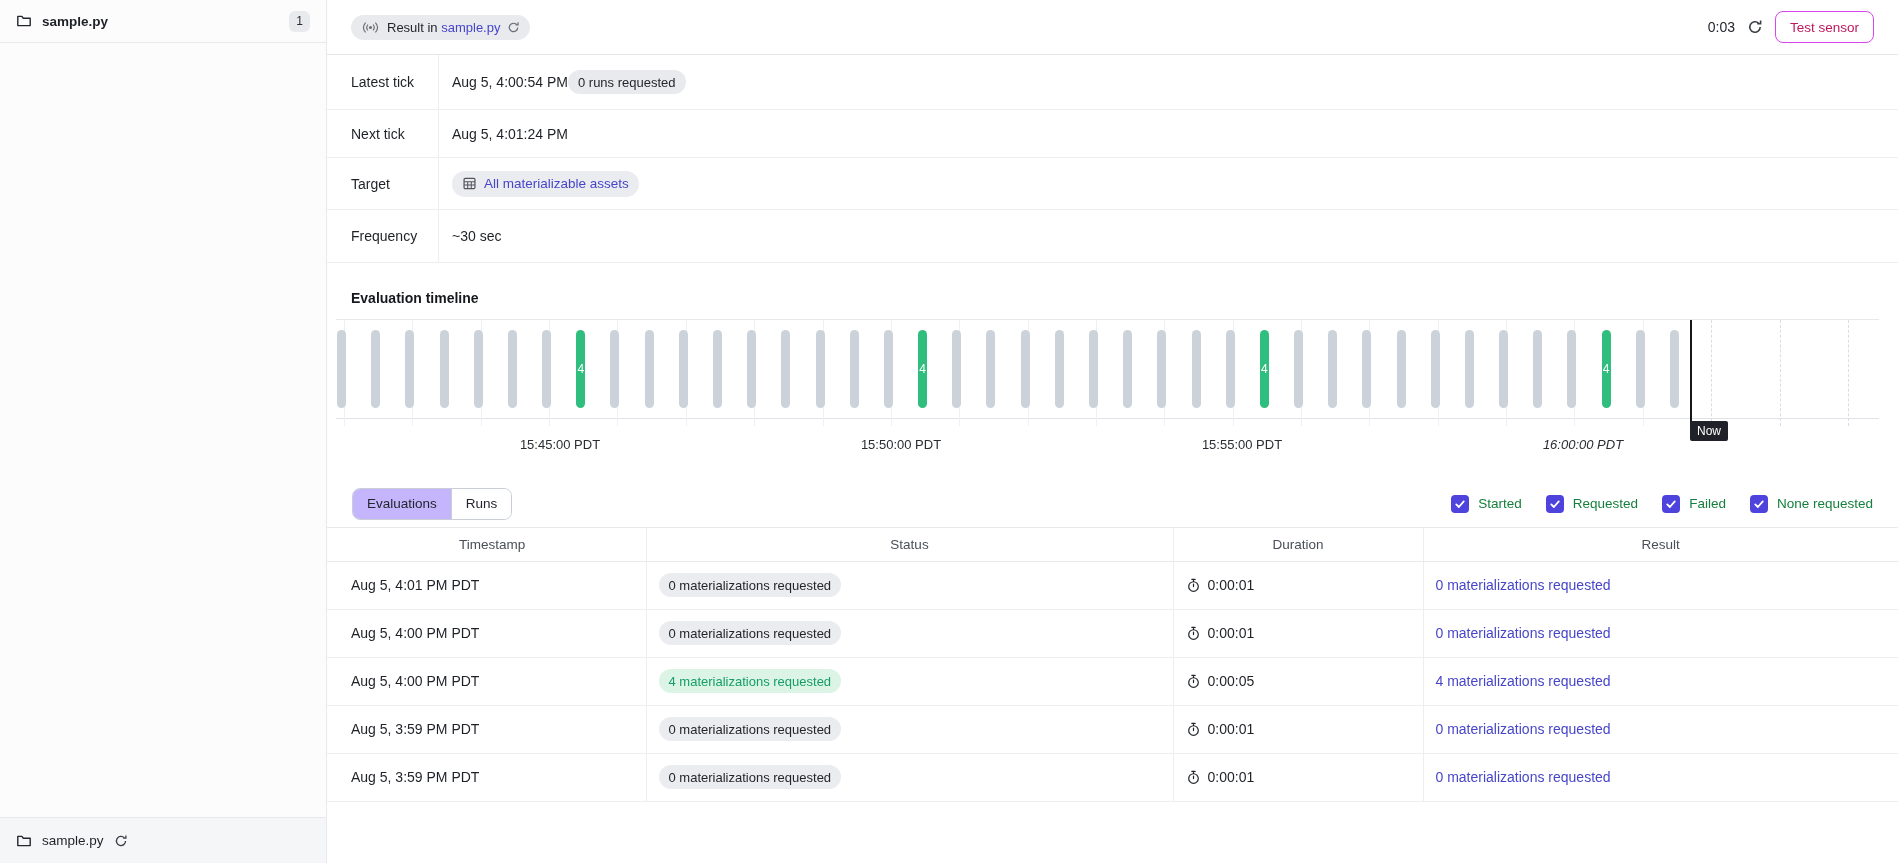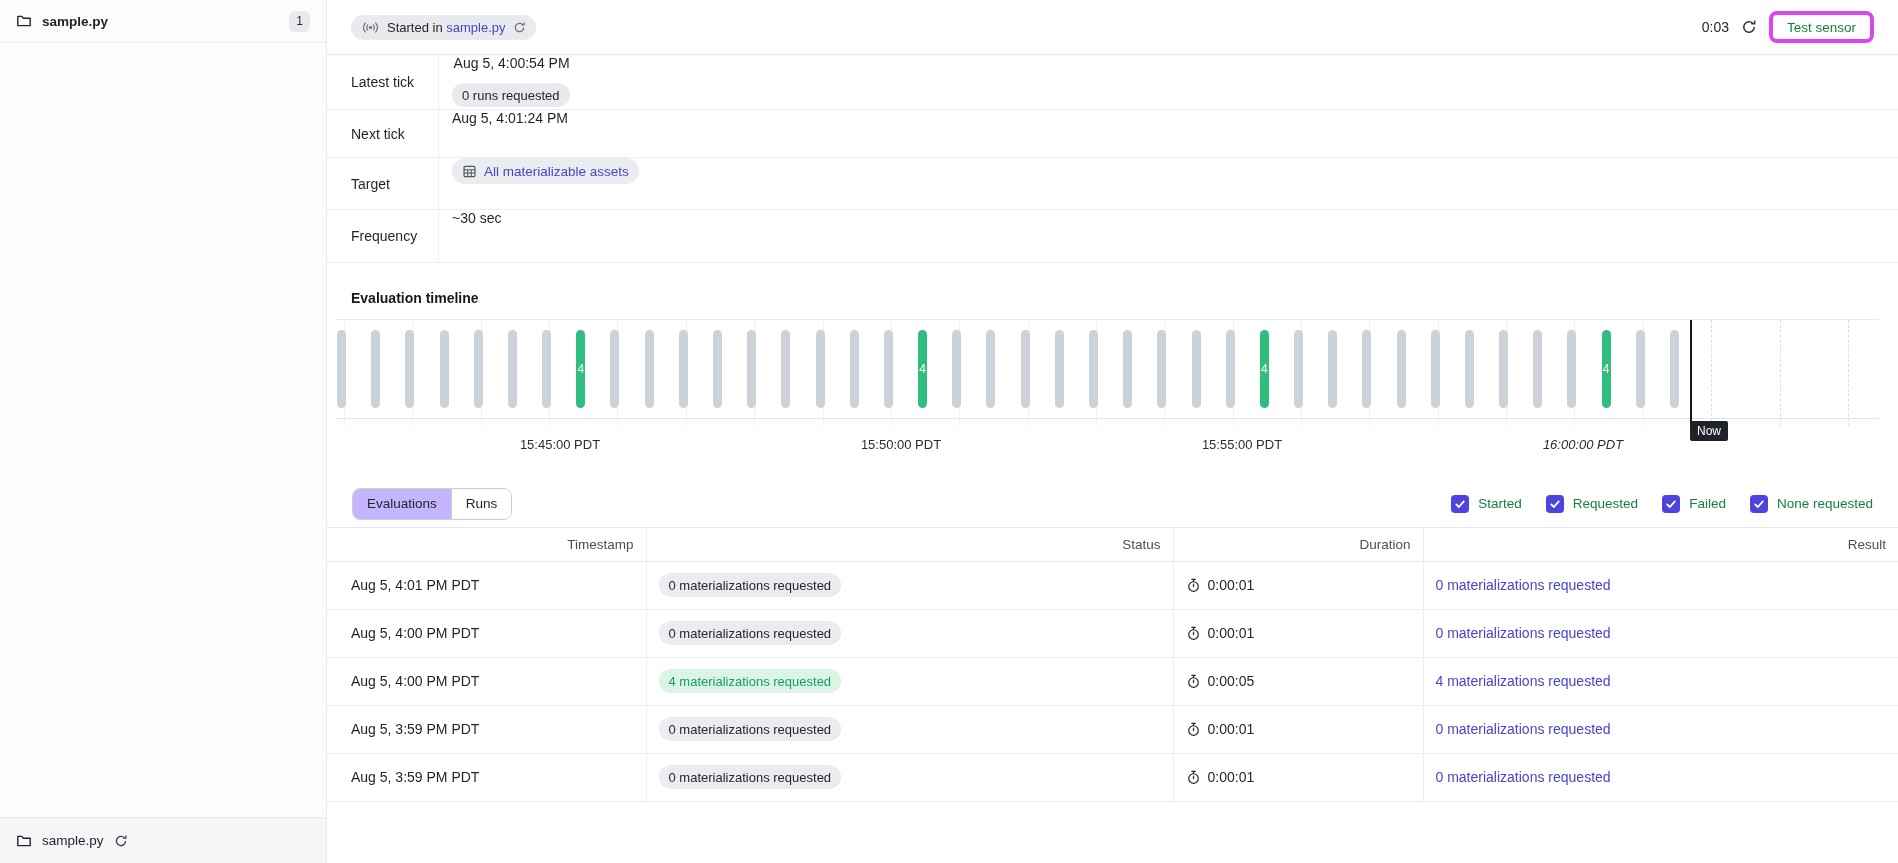--- a/index.html
+++ b/index.html
@@ -45,32 +45,32 @@
   .page-title { font-size:17.5px; font-weight:700; color:#16181d; letter-spacing:.1px; }
   .hdr-badge {
     display:flex; align-items:center; gap:7px; height:25px; padding:0 10px;
     background:#e9eaee; border-radius:12.5px; font-size:13px; color:#23262d;
   }
   .hdr-badge a { color:#4745c9; text-decoration:none; }
   .hdr-right { margin-left:auto; display:flex; align-items:center; gap:12px; }
   .countdown { font-size:14px; color:#23262d; }
   .icon-btn { background:none; border:none; cursor:pointer; padding:0; }
   .test-btn {
-    height:32px; padding:0 14px; background:#fff; border:4px solid #d946ef;
-    border-radius:8px; font-size:13.5px; color:#15803d; font-family:inherit;
+    height:32px; padding:0 14px; background:#fff; border:1px solid #d946ef;
+    border-radius:8px; font-size:13.5px; color:#be185d; font-family:inherit;
   }
 
   
   .d-row { display:flex; border-bottom:1px solid #edeef1; align-items:stretch; }
   .d-row.h55{height:55px} .d-row.h48{height:48px} .d-row.h52{height:52px} .d-row.h53{height:53px}
   .d-label {
     width:112px; flex:0 0 112px; border-right:1px solid #edeef1;
     display:flex; align-items:center; padding-left:24px; font-size:14px; color:#1e2126;
   }
-  .d-value { display:flex; align-items:flex-end; gap:12px; padding-left:13px; font-size:14px; color:#1e2126;flex-direction:column; }
+  .d-value { display:flex; align-items:center; padding-left:13px; font-size:14px; color:#1e2126; }
   .pill-gray {
     height:24px; padding:0 10px; background:#e9eaee; border-radius:12px;
     display:inline-flex; align-items:center; font-size:13px; color:#23262d;
   }
   .target-pill {
     height:26px; padding:0 10px; background:#ebecef; border-radius:13px;
     display:inline-flex; align-items:center; gap:7px; font-size:13.5px;
     color:#4745c9; text-decoration:none; cursor:pointer;
   }
   .toggle { width:40px; height:22px; border-radius:11px; background:#4f43dd; position:relative; cursor:pointer; border:none; }
@@ -124,21 +124,21 @@
     width:18px; height:18px; border-radius:4px; background:#4f43dd;
     display:flex; align-items:center; justify-content:center;
   }
   .cb-label { font-size:13.5px; color:#15803d; }
 
   
   table.evals { width:100%; border-collapse:collapse; table-layout:fixed; }
   table.evals col.c1{width:319px} table.evals col.c2{width:527px}
   table.evals col.c3{width:250px} table.evals col.c4{width:475px}
   table.evals th {
-    height:33px; text-align:right; font-weight:400; font-size:13.5px; color:#4a4f57;
+    height:33px; text-align:center; font-weight:400; font-size:13.5px; color:#4a4f57;
     border-bottom:1px solid #e7e9ed; padding:0 12px;
   }
   table.evals th:first-child { padding-left:24px; }
   table.evals th:not(:last-child), table.evals td:not(:last-child) { border-right:1px solid #edeef1; }
   table.evals td {
     height:48px; font-size:14px; color:#1e2126;
     border-bottom:1px solid #edeef1; padding:0 12px; vertical-align:middle;
   }
   table.evals td:first-child { padding-left:24px; }
   .status-pill {
@@ -181,21 +181,21 @@
 <div class="main">
 
   <div class="main-header">
     <span class="hdr-badge">
       <span>
         <svg width="19" height="13" viewBox="0 0 22 14">
             <circle cx="11" cy="7" r="1.8" fill="#6b7077"></circle>
             <path d="M7.7 4.1a4.8 4.8 0 0 0 0 5.8M4.9 1.8a8.4 8.4 0 0 0 0 10.4M14.3 4.1a4.8 4.8 0 0 1 0 5.8M17.1 1.8a8.4 8.4 0 0 1 0 10.4" fill="none" stroke="#6b7077" stroke-width="1.4" stroke-linecap="round"></path>
           </svg>
       </span>
-      <span><span>Started in</span>&nbsp;<a href="#">sample.py</a></span>
+      <span><span>Result in</span>&nbsp;<a href="#">sample.py</a></span>
       <span class="icon-btn">
         <svg width="13" height="13" viewBox="0 0 16 16">
             <path d="M13.2 8a5.2 5.2 0 1 1-1.5-3.67" fill="none" stroke="#6b7077" stroke-width="1.5"></path>
             <path d="M13.6 1.6v3.1h-3.1" fill="none" stroke="#6b7077" stroke-width="1.5"></path>
           </svg>
       </span>
     </span>
     <span class="hdr-right">
       <span class="countdown">0:03</span>
       <span class="icon-btn">

